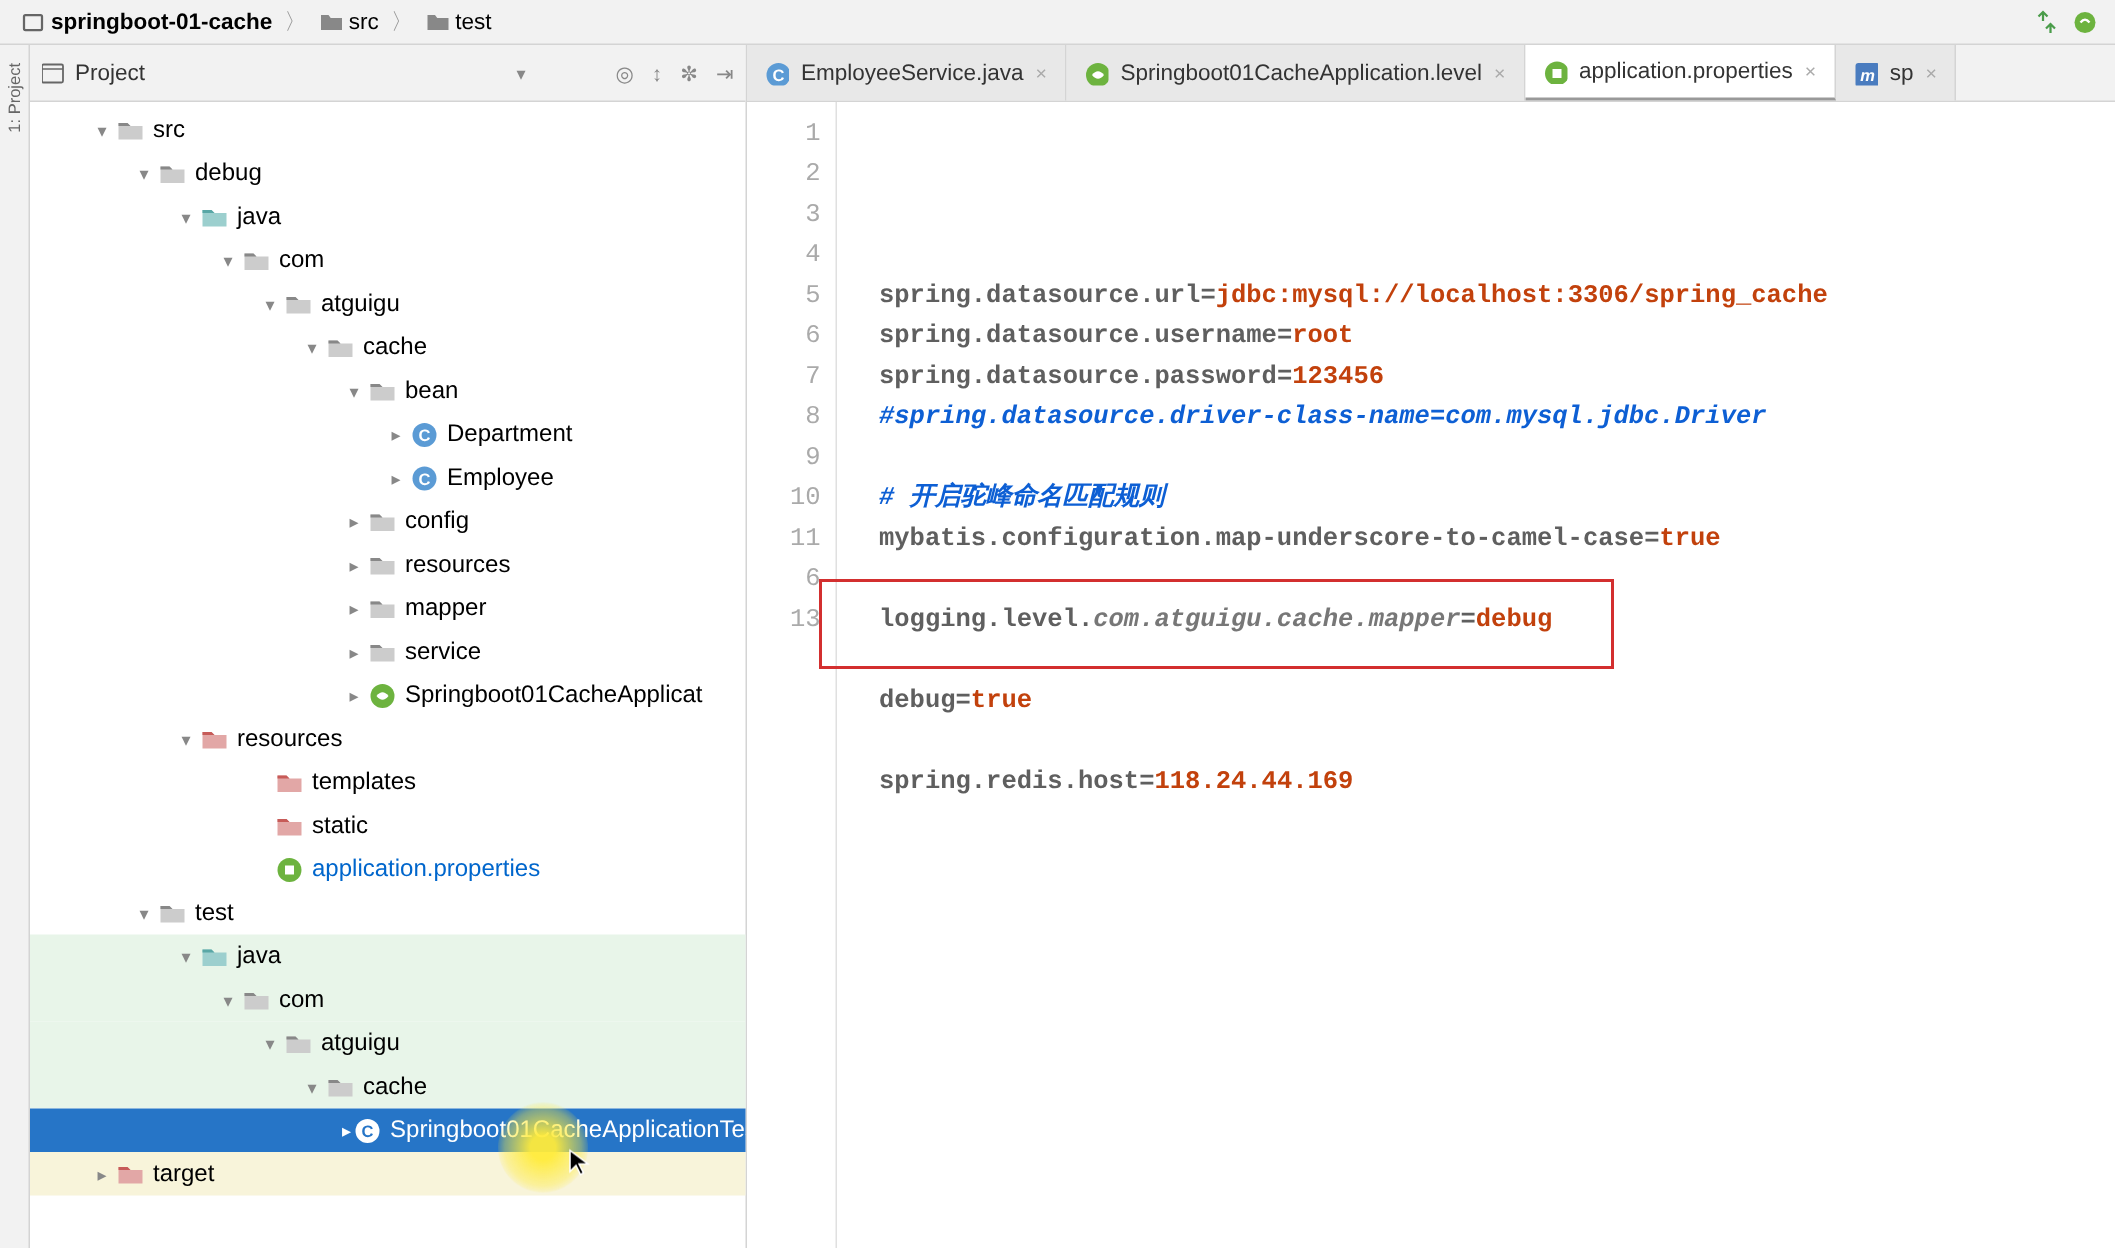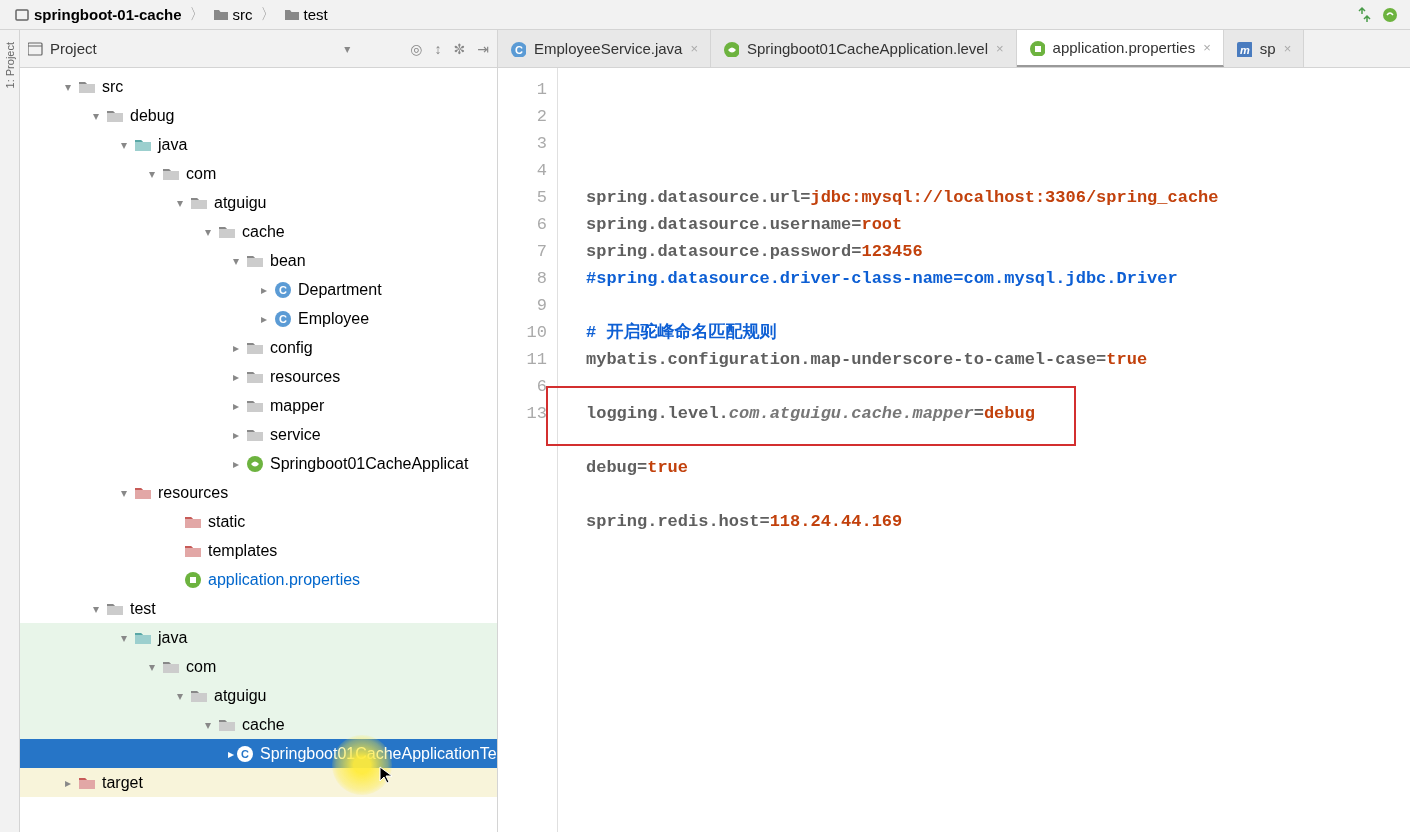--- a/index.html
+++ b/index.html
@@ -225,21 +225,21 @@
       line-height: 27px;
       font-weight: bold;
       white-space: pre;
       position: relative;
     }
     .code-line {
       height: 27px;
     }
     .cl-key { color: #5f5f5f; }
     .cl-val { color: #c2410c; }
-    .cl-comment { color: #0d5fd4; }
+    .cl-comment { color: #0d5fd4; font-style: italic; }
     .cl-gray-ital { color: #777; font-style: italic; }
     
     .red-box {
       position: absolute;
       border: 2px solid #d32f2f;
       left: -12px;
       top: 318px;
       width: 530px;
       height: 60px;
       pointer-events: none;
@@ -457,29 +457,29 @@
             <path d="M1 4 L7 4 L9 6 L1 6 Z" fill="#c75b58"></path>
           </svg>
           <span>resources</span>
         </div>
         <div class="tree-node " style="padding-left: 146px;">
           <span class="tree-chevron"></span>
           <svg class="tree-icon">
             <path d="M1 4 L7 4 L9 6 L17 6 L17 15 L1 15 Z" fill="#e2a7a6"></path>
             <path d="M1 4 L7 4 L9 6 L1 6 Z" fill="#c75b58"></path>
           </svg>
-          <span>static</span>
+          <span>templates</span>
         </div>
         <div class="tree-node " style="padding-left: 146px;">
           <span class="tree-chevron"></span>
           <svg class="tree-icon">
             <path d="M1 4 L7 4 L9 6 L17 6 L17 15 L1 15 Z" fill="#e2a7a6"></path>
             <path d="M1 4 L7 4 L9 6 L1 6 Z" fill="#c75b58"></path>
           </svg>
-          <span>templates</span>
+          <span>static</span>
         </div>
         <div class="tree-node blue-text" style="padding-left: 146px;">
           <span class="tree-chevron"></span>
           <svg class="tree-icon">
             <circle cx="9" cy="9" r="8" fill="#6db33f"></circle>
             <rect x="6" y="6" width="6" height="6" fill="#fff"></rect>
           </svg>
           <span>application.properties</span>
         </div>
         <div class="tree-node " style="padding-left: 68px;">

